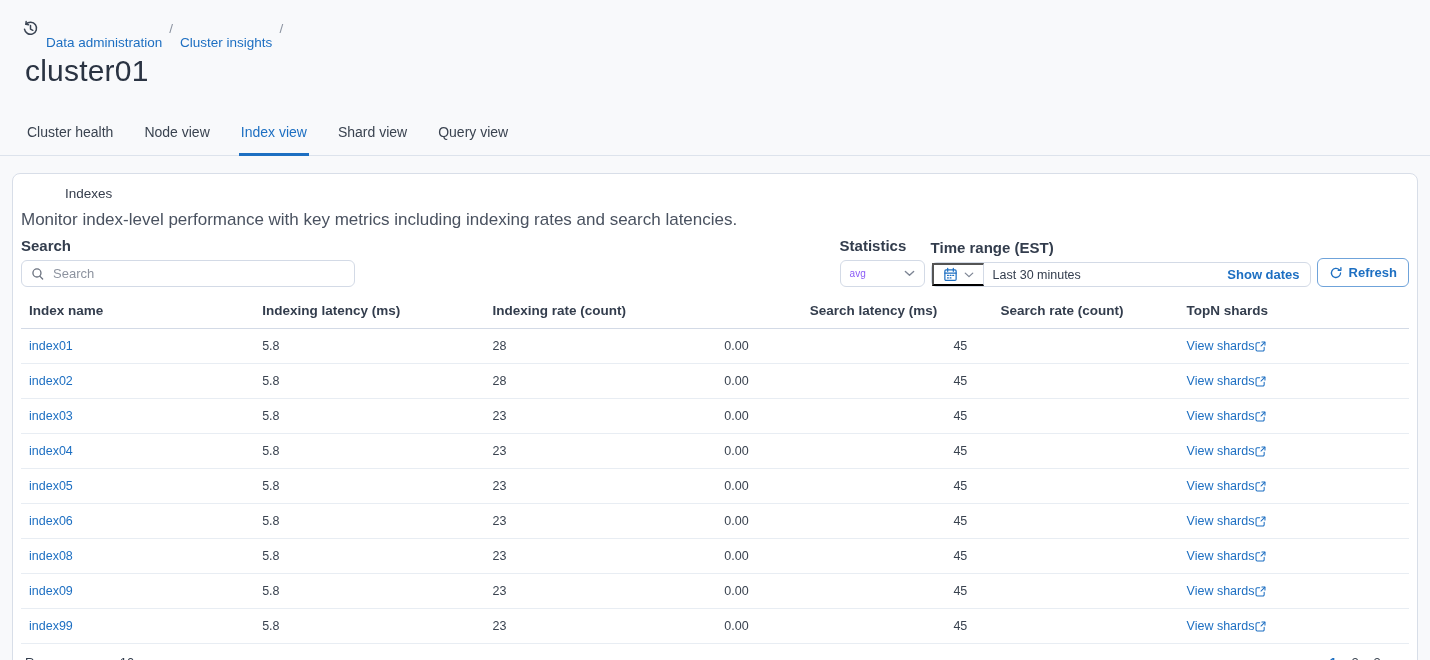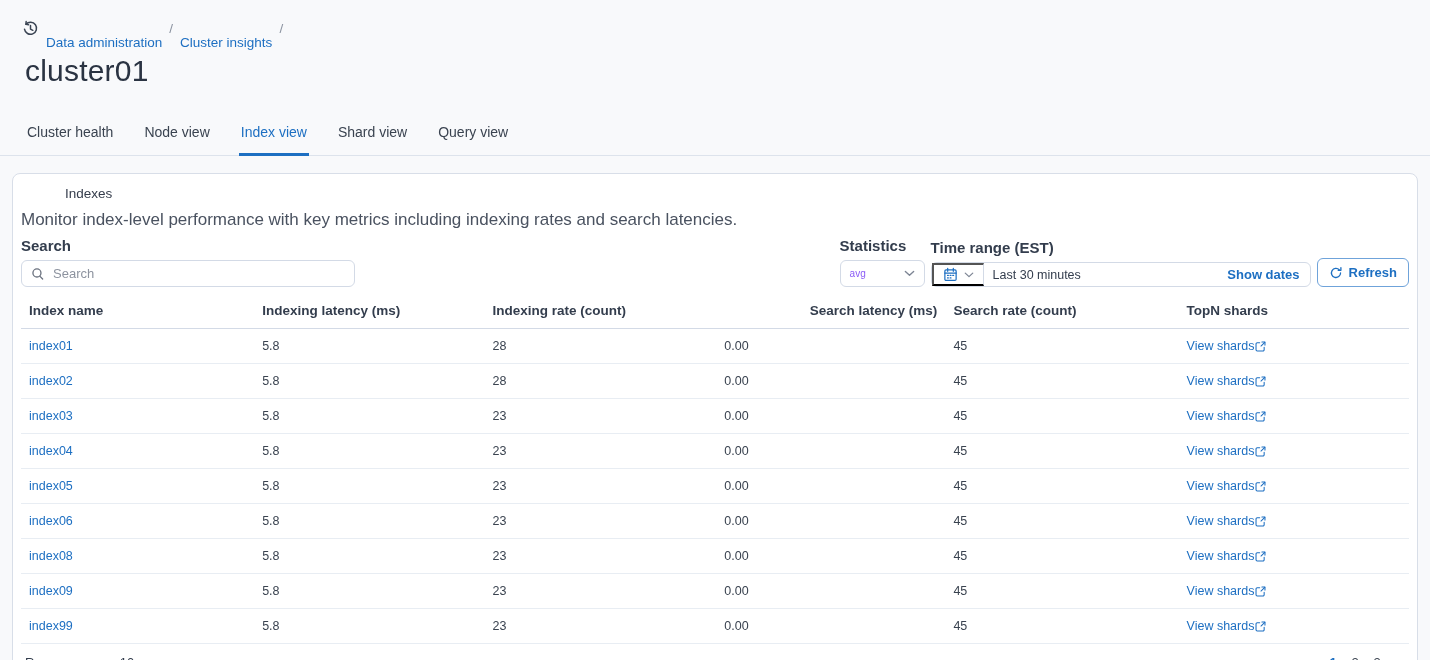--- a/index.html
+++ b/index.html
@@ -68,21 +68,21 @@
   .show-dates{font-size:13px;font-weight:600;color:var(--blue);padding-right:10px;cursor:pointer;background:none;border:none;font-family:inherit;}
   .refresh-btn{margin-left:6px;height:29px;display:flex;align-items:center;gap:6px;padding:0 11px;
                border:1px solid #6fa3da;border-radius:6px;background:#fff;color:var(--blue);
                font-size:13px;font-weight:600;font-family:inherit;cursor:pointer;}
 
   
   table{width:100%;border-collapse:collapse;table-layout:fixed;margin-top:8px;}
   th{text-align:left;font-size:13.5px;font-weight:700;color:#333d4d;
      padding:8px 8px 10px;border-bottom:1px solid var(--border);}
   th:nth-child(1){width:16.8%;} th:nth-child(2){width:16.6%;} th:nth-child(3){width:16.7%;}
-  th:nth-child(4){width:16.5%;text-align:right;} th:nth-child(5){width:16.8%;}
+  th:nth-child(4){width:16.5%;text-align:right;} th:nth-child(5){width:16.8%;text-align:center;}
   td{font-size:12.5px;color:#3a4350;padding:10px 8px;border-bottom:1px solid var(--row-border);}
   .index-link{color:var(--blue);cursor:pointer;}
   .view-shards{display:inline-flex;align-items:center;color:var(--blue);cursor:pointer;font-size:12.5px;}
 
   
   .table-footer{display:flex;justify-content:space-between;align-items:center;padding:8px 4px 9px;}
   .rows-per-page{display:flex;align-items:center;gap:6px;font-size:13px;color:#333d4d;
                  background:none;border:none;font-family:inherit;cursor:pointer;}
   .pagination{display:flex;align-items:center;gap:2px;}
   .pg-arrow{background:none;border:none;color:#5a6472;cursor:pointer;padding:4px 8px;}

